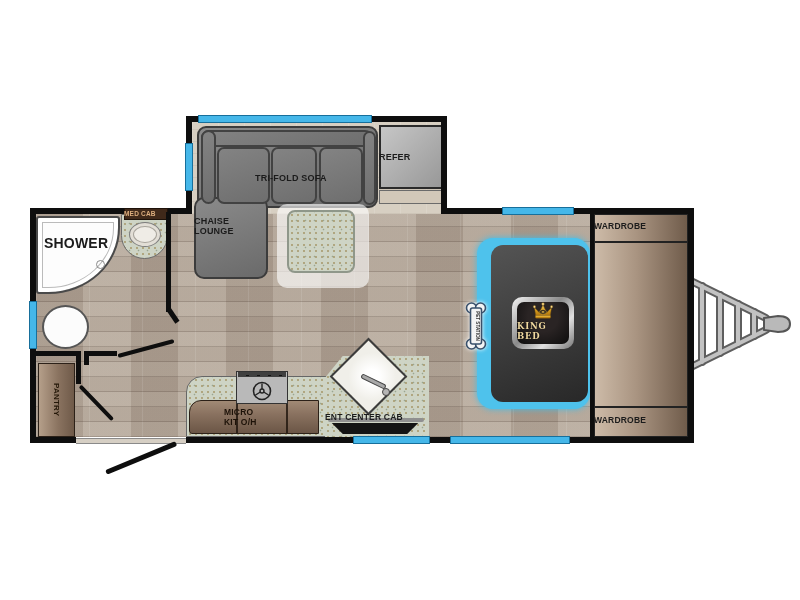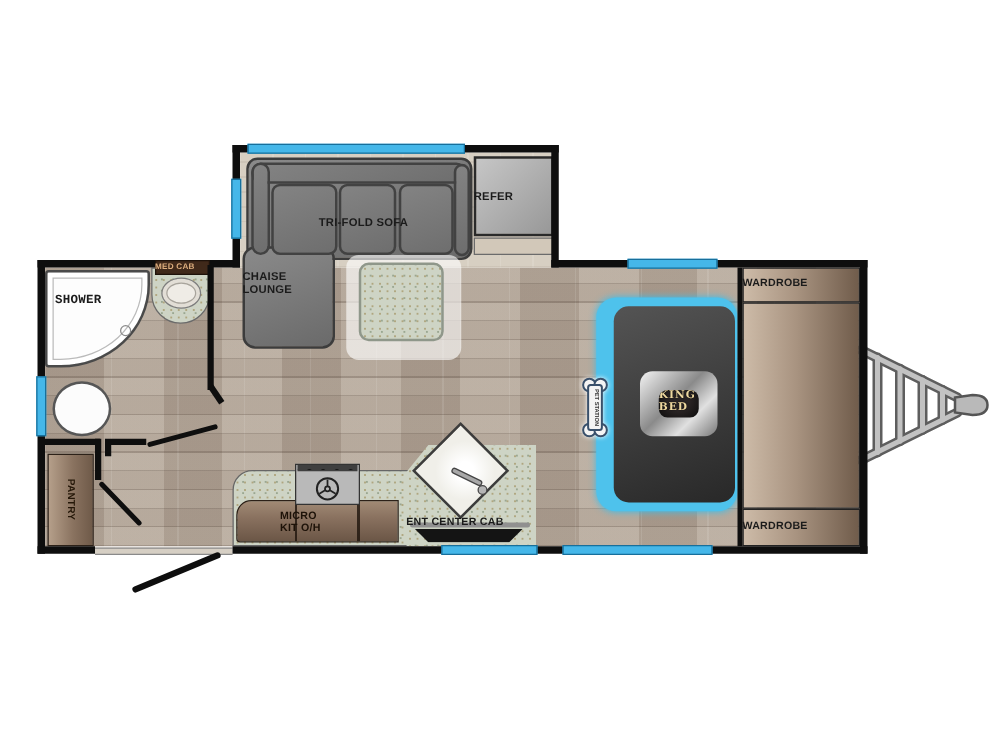--- a/index.html
+++ b/index.html
@@ -57,21 +57,21 @@
       <path d="M78,50 L92,48 C102,48 104,52 104,56 C104,60 102,64 92,64 L78,62 Z" fill="#b9b9b9" stroke="#555" stroke-width="2"></path>
     </svg>
   </div>
 
   <div class="abs wood" style="left:36px;top:214px;width:652px;height:223px;z-index:1;"></div>
   <div class="abs lino" style="left:192px;top:122px;width:249px;height:92px;z-index:1;"></div>
 
   <div class="abs" style="left:36px;top:216px;width:84px;height:78px;background:#fdfdfd;border:2px solid #4a4a4a;
               border-radius:3px 3px 85% 3px;box-shadow:inset 0 0 0 4px #fff, inset 0 0 0 5px #bbb;z-index:10;box-sizing:border-box;"></div>
   <div class="abs" style="left:96px;top:260px;width:7px;height:7px;border:1.5px solid #8a8a8a;border-radius:50%;z-index:11;"></div>
-  <div class="lbl" style="left:44px;top:235px;width:60px;font-size:10px;font-family:Liberation Mono, monospace;">SHOWER</div>
+  <div class="lbl" style="left:44px;top:235px;width:60px;font-size:14px;">SHOWER</div>
 
   <div class="abs" style="left:124px;top:208px;width:44px;height:12px;background:#40291a;border:1px solid #1e120a;z-index:31;box-sizing:border-box;"></div>
   <div class="lbl" style="left:124px;top:210px;width:44px;font-size:6.5px;color:#ddae7e;z-index:51;">MED CAB</div>
 
   <div class="abs speckle" style="left:121px;top:214px;width:47px;height:45px;border:1.5px solid #6a6a6a;border-radius:0 0 24px 24px;z-index:10;box-sizing:border-box;"></div>
   <div class="abs" style="left:129px;top:222px;width:32px;height:25px;background:#efece6;border:1.5px solid #7c7c7c;border-radius:50%;
               box-shadow:inset 0 0 0 3px #e2ded6, inset 0 0 0 4px #a8a49c;z-index:11;box-sizing:border-box;"></div>
 
   <div class="abs" style="left:42px;top:305px;width:47px;height:44px;background:#fcfcfc;border:2px solid #565656;border-radius:50%;z-index:10;box-sizing:border-box;"></div>
 
@@ -129,21 +129,21 @@
   <div class="abs" style="left:382px;top:388px;width:8px;height:8px;background:#b5b5b5;border:1px solid #444;border-radius:50%;z-index:13;box-sizing:border-box;"></div>
   <div class="lbl" style="left:325px;top:413px;width:104px;font-size:8.5px;">ENT CENTER CAB</div>
   <div class="abs" style="left:328px;top:418px;width:96px;height:3.5px;background:#909090;border-radius:2px;z-index:12;"></div>
   <div class="abs" style="left:329px;top:423px;width:92px;height:11px;background:#141414;
               clip-path:polygon(3% 0,97% 0,85% 100%,15% 100%);z-index:12;"></div>
 
   <div class="abs" style="left:477px;top:238px;width:113px;height:171px;background:#4ec2ec;border-radius:16px;
               box-shadow:0 0 6px rgba(60,190,235,.95);z-index:11;"></div>
   <div class="abs" style="left:491px;top:245px;width:97px;height:157px;background:linear-gradient(160deg,#545454,#282828);border-radius:12px;z-index:12;"></div>
 
-  <div class="abs" style="left:512px;top:297px;width:62px;height:52px;border-radius:10px;padding:15px;box-sizing:border-box;
+  <div class="abs" style="left:512px;top:297px;width:62px;height:52px;border-radius:10px;padding:5px;box-sizing:border-box;
               background:linear-gradient(135deg,#f4f4f4,#8a8a8a 45%,#e0e0e0 70%,#777);z-index:13;">
     <div style="width:100%;height:100%;background:radial-gradient(circle at 50% 35%, #2a2424 0 40%, #0d0d0d 100%);
                 border-radius:7px;display:flex;flex-direction:column;align-items:center;justify-content:flex-end;overflow:hidden;">
       <svg width="44" height="30" viewBox="0 0 60 40" style="margin-bottom:1px;">
         <defs>
           <linearGradient id="gold" x1="0" y1="0" x2="0" y2="1">
             <stop offset="0" stop-color="#f7d36b"></stop>
               <stop offset=".5" stop-color="#d99f1e"></stop>
               <stop offset="1" stop-color="#a86f0c"></stop>
           </linearGradient>

